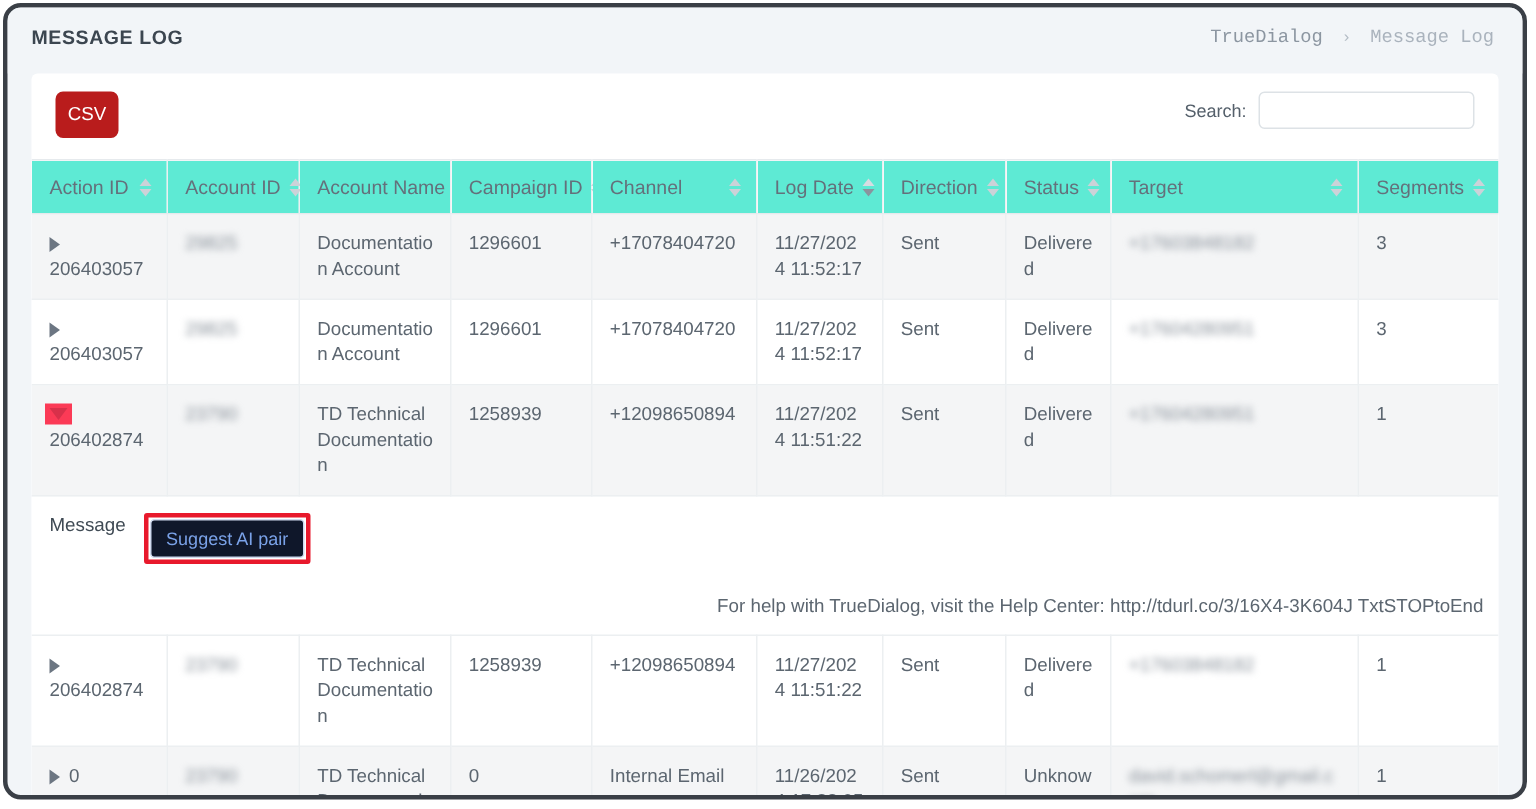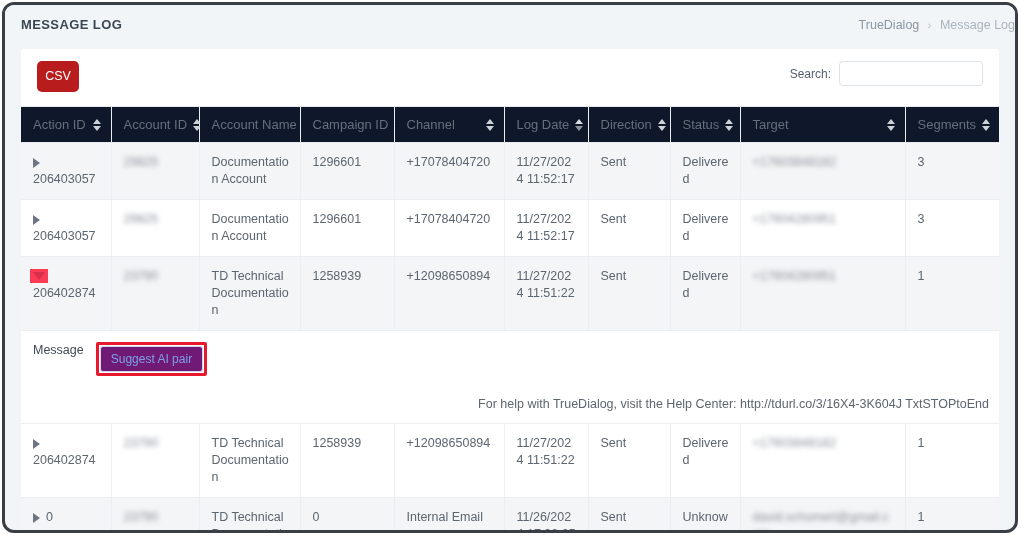--- a/index.html
+++ b/index.html
@@ -38,25 +38,26 @@
     position: absolute;
     left: 16px;
     top: 12px;
     font-size: 13px;
     font-weight: bold;
     letter-spacing: 0.4px;
     color: #3c4650;
   }
   #breadcrumb {
     position: absolute;
-    right: 0;
+    right: 19px;
     top: 13px;
     font-size: 12.5px;
     color: #9aa3ad;
     white-space: nowrap;
+    font-family: Liberation Mono, monospace;
   }
   #breadcrumb .crumb-root { color: #8c96a1; }
   #breadcrumb .crumb-sep { color: #b3bcc5; padding: 0 5px; font-size: 11px; }
   #breadcrumb .crumb-current { color: #aab3bd; }
 
   
   #card {
     position: absolute;
     left: 16px;
     top: 44px;
@@ -126,21 +127,21 @@
     text-align: left;
     font-weight: normal;
     color: #64707b;
     font-size: 13px;
     padding: 10px 10px 10px 12px;
     border-top: 1px solid #e6eaed;
     border-bottom: 1px solid #e6eaed;
     border-right: 1px solid #eceff1;
     vertical-align: middle;
     position: relative;
-    background: #0f172a;
+    background: #5eead4;
     white-space: nowrap;
   }
   table.log th:last-child { border-right: none; }
   .th-inner { display: flex; align-items: center; justify-content: space-between; }
   .sorter { display: inline-flex; flex-direction: column; margin-left: 6px; flex: 0 0 auto; }
   .sorter i {
     display: block;
     width: 0; height: 0;
     border-left: 4px solid transparent;
     border-right: 4px solid transparent;
@@ -206,21 +207,21 @@
   }
   .ai-highlight {
     display: inline-block;
     border: 3px solid #e8192c;
     border-radius: 2px;
     padding: 1px;
   }
   #suggest-ai-btn {
     display: block;
     border: 1px solid #cfd9ee;
-    background: #701a75;
+    background: #0f172a;
     color: #7aa2e8;
     border-radius: 3px;
     font-size: 12px;
     font-family: inherit;
     padding: 6px 10px;
     cursor: pointer;
     line-height: 1;
   }
   .msg-body {
     margin-top: 20px;

